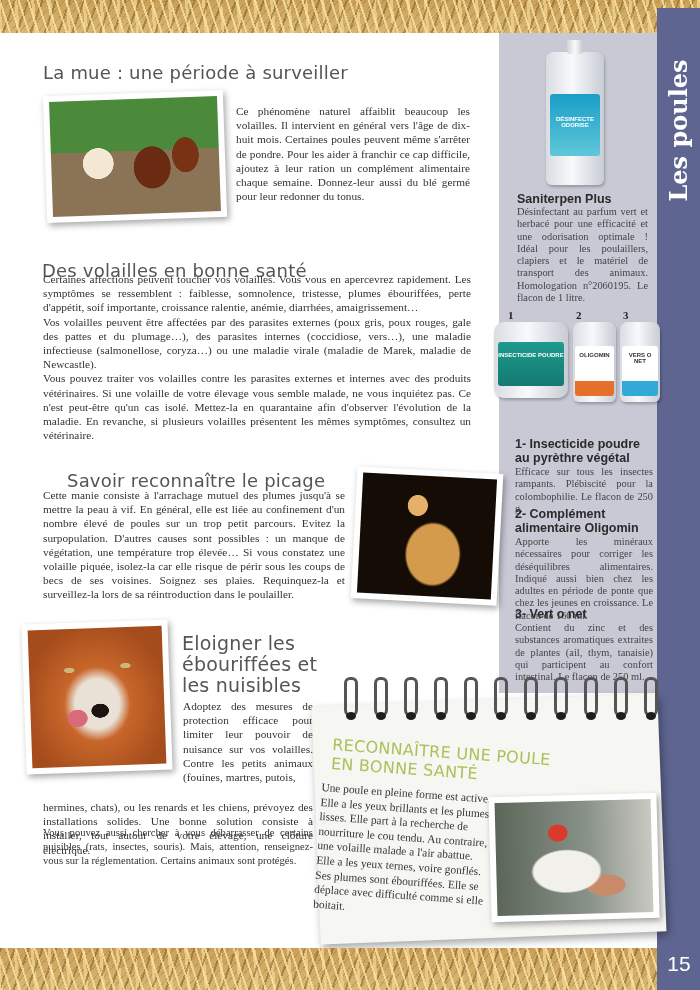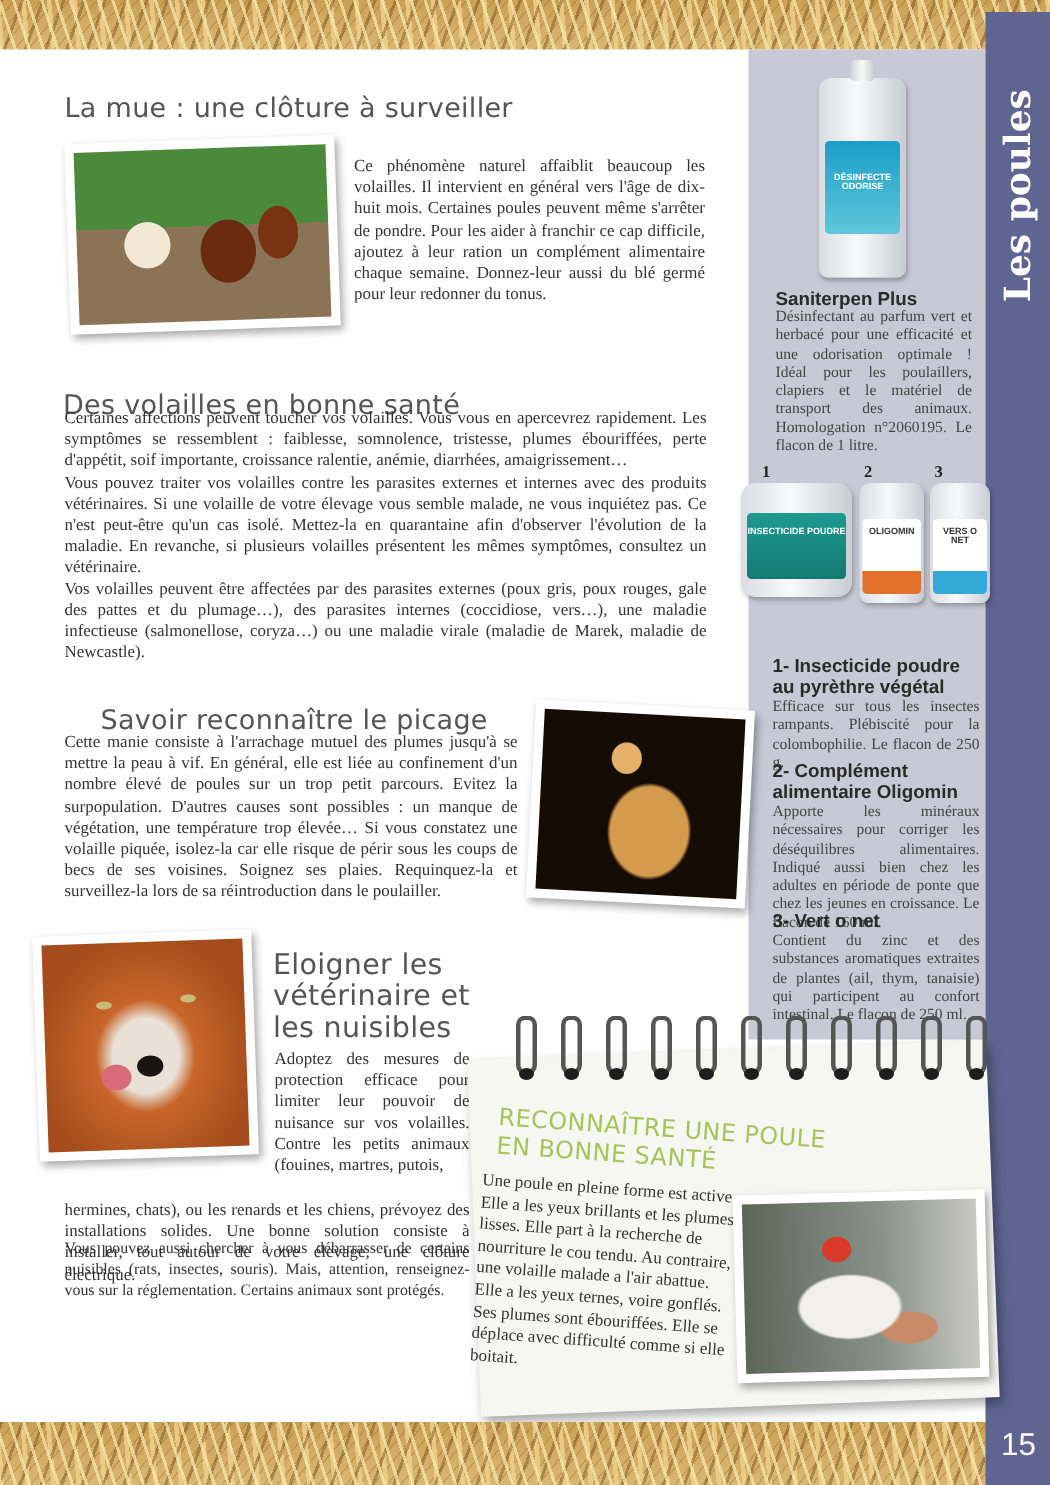--- a/index.html
+++ b/index.html
@@ -68,45 +68,45 @@
 <body>
 
 <div class="straw top"></div>
 <div class="page"></div>
 <div class="side-gray"></div>
 <div class="tab-blue"></div>
 <div class="tab-label">
     <span>Les poules</span>
   </div>
 
-<h2 class="sec" style="left:43px;top:62px;">La mue : une clôture à surveiller</h2>
+<h2 class="sec" style="left:43px;top:62px;">La mue : une période à surveiller</h2>
 <div class="photo" style="left:45px;top:93px;width:180px;height:127px;transform:rotate(-2deg);">
     <div class="img img-hens"></div>
   </div>
 <div class="body-txt" style="left:236px;top:104px;width:234px;">Ce phénomène naturel affaiblit beaucoup les volailles. Il intervient en général vers l'âge de dix-huit mois. Certaines poules peuvent même s'arrêter de pondre. Pour les aider à franchir ce cap difficile, ajoutez à leur ration un complément alimentaire chaque semaine. Donnez-leur aussi du blé germé pour leur redonner du tonus.</div>
 
 <h2 class="sec" style="left:42px;top:244px;margin-top:16px;">Des volailles en bonne santé</h2>
 <div class="body-txt" style="left:43px;top:272px;width:428px;">
   <p>Certaines affections peuvent toucher vos volailles. Vous vous en apercevrez rapidement. Les symptômes se ressemblent : faiblesse, somnolence, tristesse, plumes ébouriffées, perte d'appétit, soif importante, croissance ralentie, anémie, diarrhées, amaigrissement…</p>
+  <p>Vos volailles peuvent être affectées par des parasites externes (poux gris, poux rouges, gale des pattes et du plumage…), des parasites internes (coccidiose, vers…), une maladie infectieuse (salmonellose, coryza…) ou une maladie virale (maladie de Marek, maladie de Newcastle).</p>
   <p>Vous pouvez traiter vos volailles contre les parasites externes et internes avec des produits vétérinaires. Si une volaille de votre élevage vous semble malade, ne vous inquiétez pas. Ce n'est peut-être qu'un cas isolé. Mettez-la en quarantaine afin d'observer l'évolution de la maladie. En revanche, si plusieurs volailles présentent les mêmes symptômes, consultez un vétérinaire.</p>
-  <p>Vos volailles peuvent être affectées par des parasites externes (poux gris, poux rouges, gale des pattes et du plumage…), des parasites internes (coccidiose, vers…), une maladie infectieuse (salmonellose, coryza…) ou une maladie virale (maladie de Marek, maladie de Newcastle).</p>
 </div>
 
 <h2 class="sec" style="left:43px;top:470px;margin-left:24px;">Savoir reconnaître le picage</h2>
 <div class="body-txt" style="left:43px;top:488px;width:302px;">Cette manie consiste à l'arrachage mutuel des plumes jusqu'à se mettre la peau à vif. En général, elle est liée au confinement d'un nombre élevé de poules sur un trop petit parcours. Evitez la surpopulation. D'autres causes sont possibles : un manque de végétation, une température trop élevée… Si vous constatez une volaille piquée, isolez-la car elle risque de périr sous les coups de becs de ses voisines. Soignez ses plaies. Requinquez-la et surveillez-la lors de sa réintroduction dans le poulailler.</div>
 <div class="photo" style="left:354px;top:470px;width:146px;height:132px;transform:rotate(3deg);">
     <div class="img img-picage"></div>
   </div>
 
 <div class="photo" style="left:24px;top:622px;width:146px;height:150px;transform:rotate(-2deg);">
     <div class="img img-fox"></div>
   </div>
 <h2 class="sec" style="left:182px;top:633px;font-size:19px;line-height:21px;">
   <div>Eloigner les</div>
-  <div>vétérinaire et</div>
+  <div>ébouriffées et</div>
   <div>les nuisibles</div>
 </h2>
 <div class="body-txt" style="left:183px;top:699px;width:130px;">Adoptez des mesures de protection efficace pour limiter leur pouvoir de nuisance sur vos volailles. Contre les petits animaux (fouines, martres, putois,</div>
 <div class="body-txt" style="left:43px;top:800px;width:270px;font-family:Liberation Serif, serif;">hermines, chats), ou les renards et les chiens, prévoyez des installations solides. Une bonne solution consiste à installer, tout autour de votre élevage, une clôture électrique.</div>
 <div class="body-txt" style="left:43px;top:826px;width:270px;font-size:10.6px;">Vous pouvez aussi chercher à vous débarrasser de certains nuisibles (rats, insectes, souris). Mais, attention, renseignez-vous sur la réglementation. Certains animaux sont protégés.</div>
 
 <div class="bottle" style="left:546px;top:52px;width:58px;height:133px;">
   <div class="cap" style="left:21px;top:-12px;width:16px;height:14px;"></div>
   <div class="label" style="left:4px;top:42px;width:50px;height:62px;background:linear-gradient(#1a9ec9,#5fc7d9);">
     <div class="lbl-txt" style="top:22px;">DÉSINFECTE ODORISE</div>

